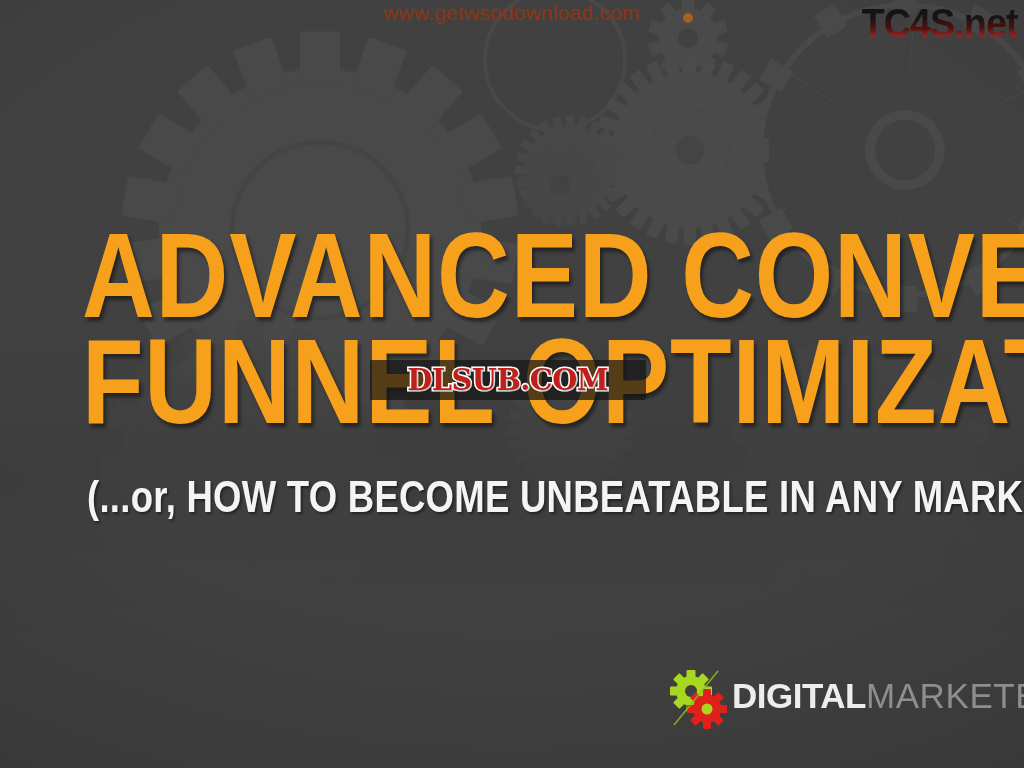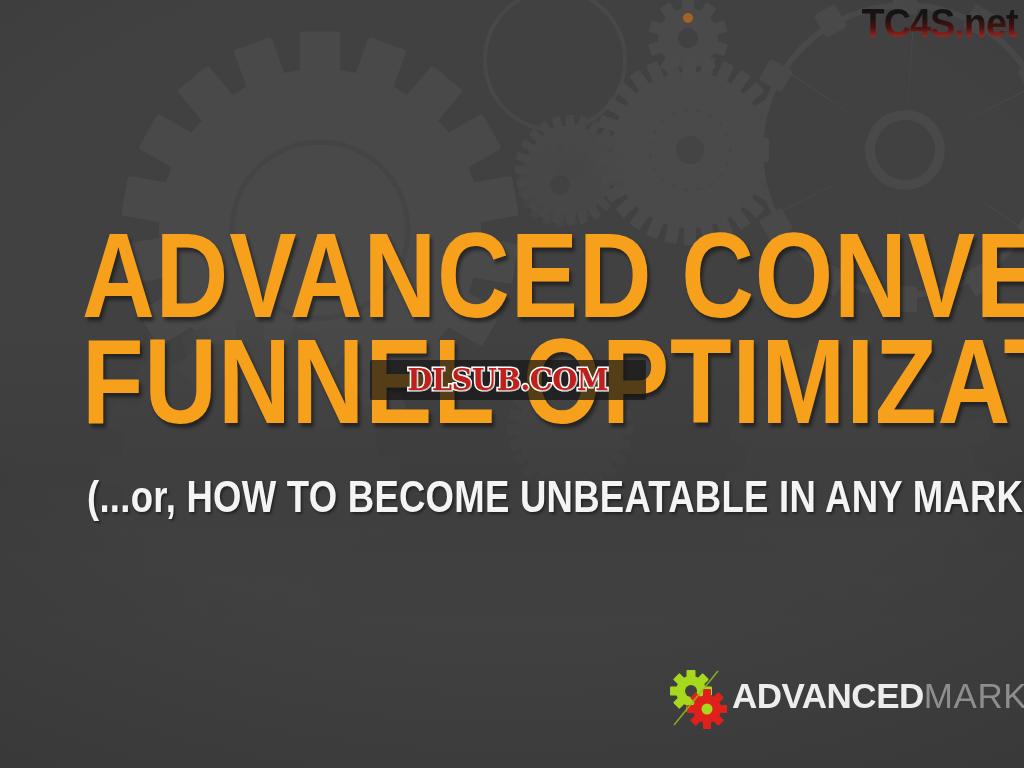--- a/index.html
+++ b/index.html
@@ -788,20 +788,21 @@
         <g transform="rotate(336)">
             <rect x="-12" y="-134" width="24" height="28" rx="2"></rect>
           </g>
       </g>
     </g>
   </svg>
 
   <div id="bg-vignette"></div>
   <div id="bg-edge"></div>
 
+  <div id="wm-top-url">www.getwsodownload.com</div>
 
   <div id="wm-tc4s">TC4S.net</div>
 
   <div id="headline">
     <div class="title-line" id="title-line-1">ADVANCED CONVERSION</div>
     <div class="title-line" id="title-line-2">FUNNEL OPTIMIZATION</div>
   </div>
 
   <div id="subtitle">(...or, HOW TO BECOME UNBEATABLE IN ANY MARKET)</div>
 
@@ -865,18 +866,18 @@
             </g>
           <g transform="rotate(315)">
               <rect x="-4" y="-20" width="8" height="8" rx="1"></rect>
             </g>
         </g>
         <circle r="5.5" fill="#A6D91E"></circle>
       </g>
       <line x1="6" y1="56" x2="50" y2="2" stroke="#8FBF1C" stroke-width="1.6" opacity="0.85"></line>
     </svg>
     <div id="logo-wordmark">
-      <span id="logo-digital">ADVANCED</span><span id="logo-marketer">MARKETER</span>
+      <span id="logo-digital">DIGITAL</span><span id="logo-marketer">MARKETER</span>
     </div>
   </div>
 
 
 </div>
 
 </body></html>

